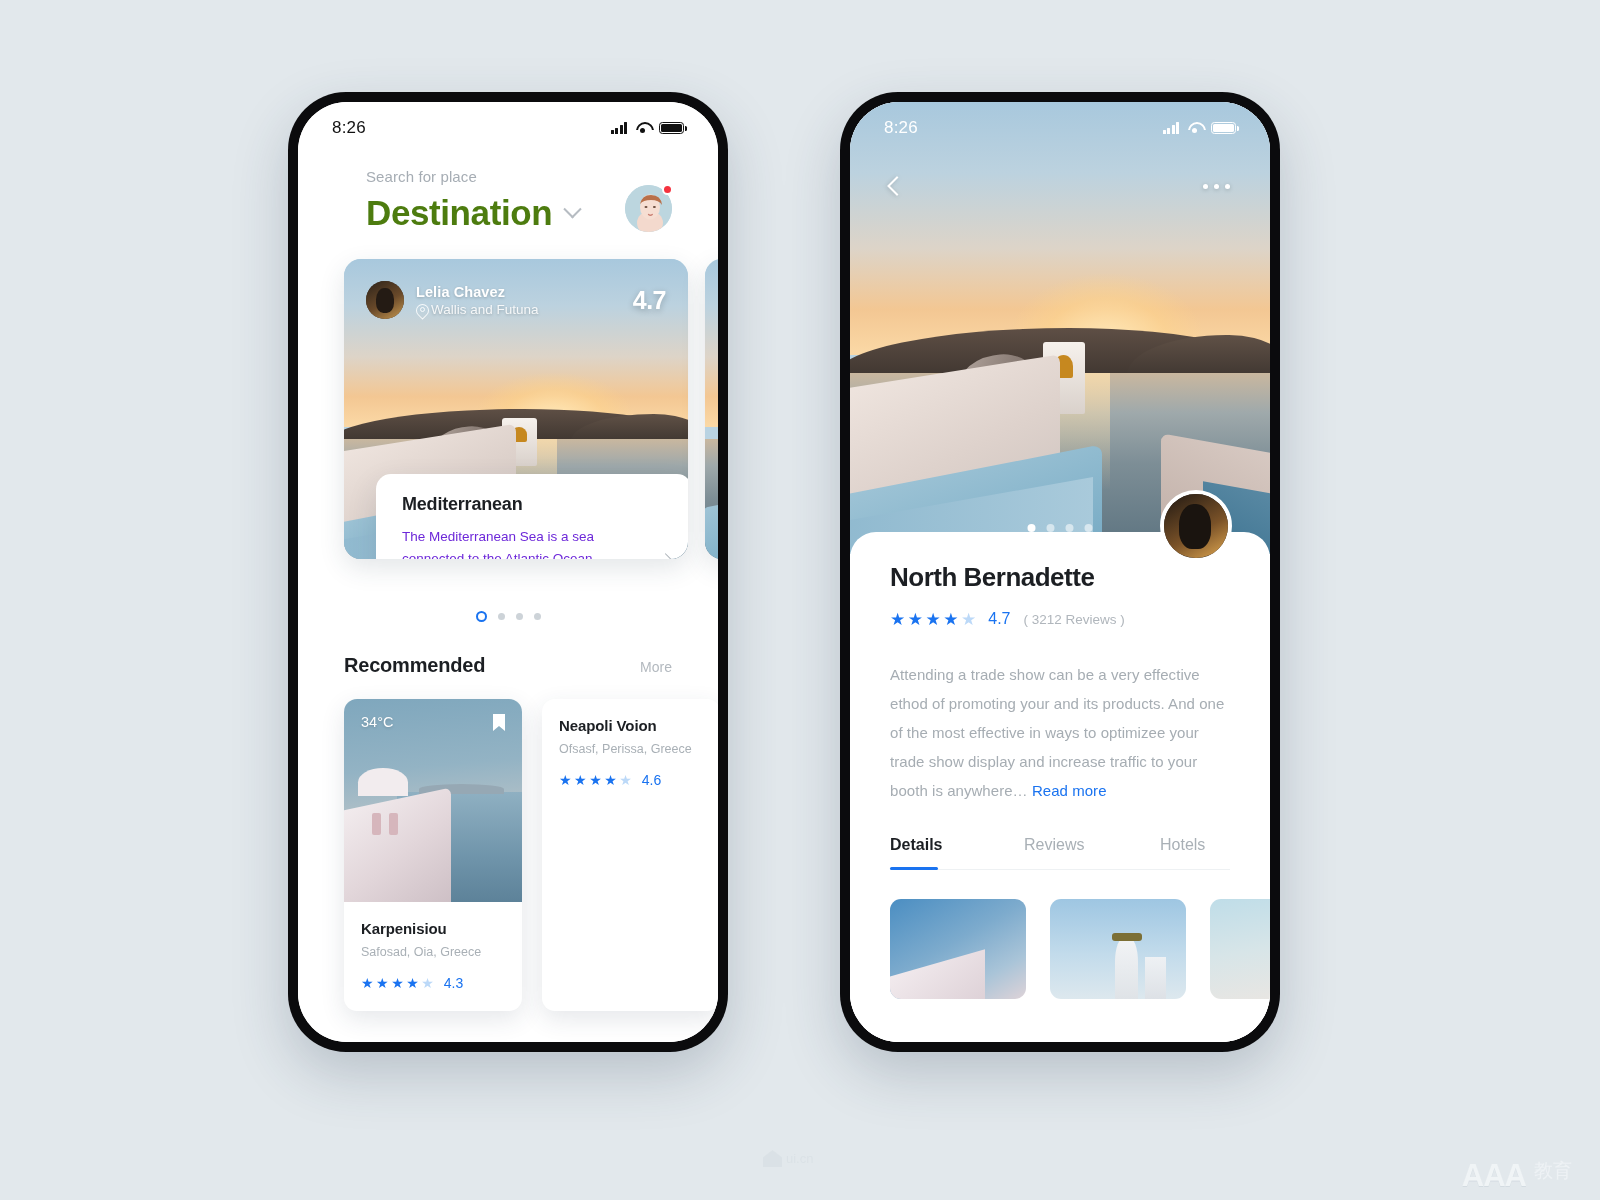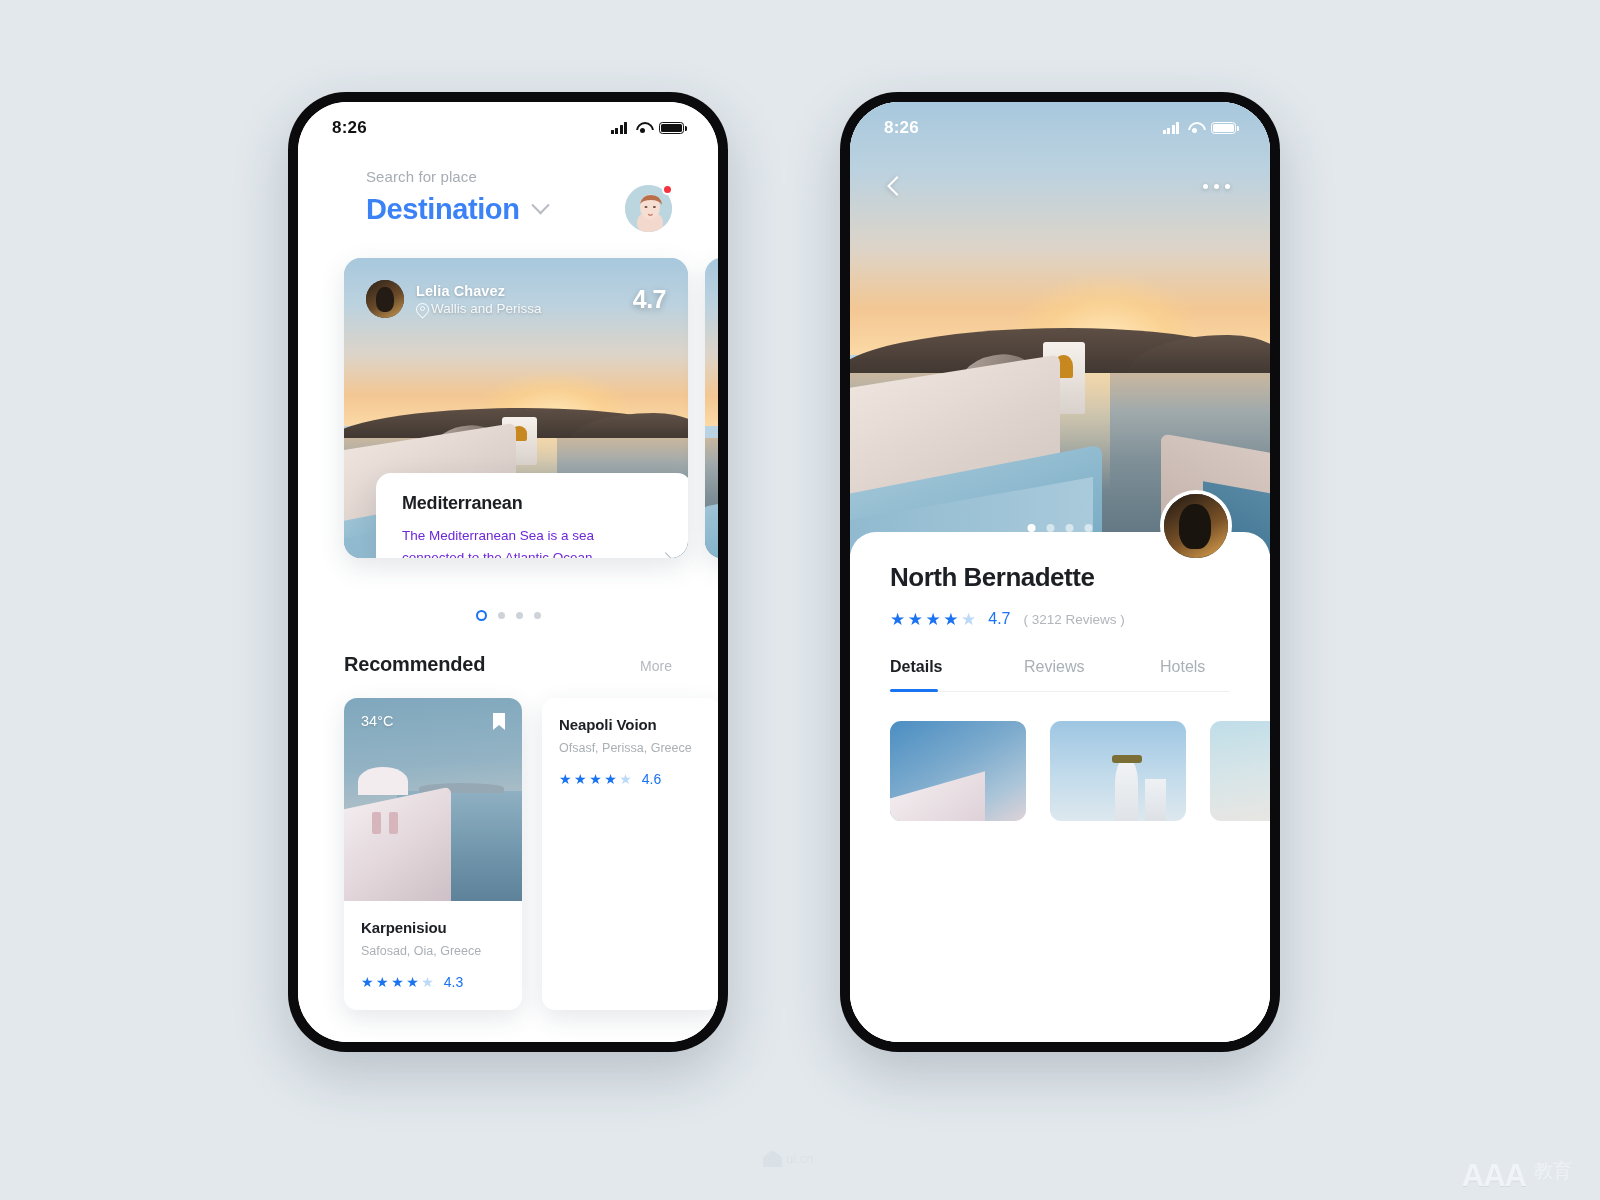--- a/index.html
+++ b/index.html
@@ -27,21 +27,21 @@
   }
   #phone-left  { left:288px; top:92px;  width:440px; height:960px; }
   #phone-right { left:840px; top:92px;  width:440px; height:960px; }
 
   
   .statusbar {
     position:absolute; top:0; left:0; right:0; height:52px;
     display:flex; align-items:center; justify-content:space-between;
     padding:0 34px; z-index:40;
   }
-  .status-time { font-size:17px; font-weight:bold; letter-spacing:.2px; }
+  .status-time { font-size:17px; font-weight:normal; letter-spacing:.2px; }
   .status-icons { display:flex; align-items:center; gap:8px; }
   .dark .status-time, .dark .status-icons { color:#121212; }
   .light .status-time, .light .status-icons { color:#ffffff; }
 
   .sig { display:flex; align-items:flex-end; gap:1.5px; height:12px; }
   .sig i { display:block; width:3px; background:currentColor; border-radius:.5px; }
   .sig i:nth-child(1){height:4px}.sig i:nth-child(2){height:6.5px}
   .sig i:nth-child(3){height:9px}.sig i:nth-child(4){height:12px}
   .wifi { width:16px; height:12px; position:relative; }
   .wifi::before{
@@ -59,21 +59,21 @@
           width:2px; height:5px; background:currentColor; border-radius:0 1.5px 1.5px 0; }
   .batt span{ display:block; height:100%; background:currentColor; border-radius:1.6px; }
 
   
   .home { position:absolute; inset:0; background:#fff; }
 
   .home-head { padding:66px 46px 0 68px; display:flex;
                justify-content:space-between; align-items:flex-start; }
   .search-label { font-size:15px; color:#a6adb4; letter-spacing:.1px; }
   .dest-row { display:flex; align-items:center; gap:14px; margin-top:8px; }
-  .dest-title { font-size:29px; font-weight:bold; color:#3b82f6; letter-spacing:-.4px; }
+  .dest-title { font-size:35px; font-weight:bold; color:#4d7c0f; letter-spacing:-.4px; }
   .chev-down { width:13px; height:13px; border-right:2.1px solid #b6bcc2;
                border-bottom:2.1px solid #b6bcc2; transform:rotate(45deg) translate(-3px,-3px); }
 
   .avatar-wrap { position:relative; width:47px; height:47px; margin-top:17px; flex:none; }
   .avatar-circ {
     width:47px; height:47px; border-radius:50%; overflow:hidden;
     background:#b9d4de; position:relative;
   }
   .face { position:absolute; inset:0; }
   .badge { position:absolute; right:-1px; top:-1px; width:11px; height:11px;
@@ -359,21 +359,21 @@
             </div>
             <div class="hero-top">
               <div class="host-av">
                 <span class="ha1"></span>
                   <span class="ha2"></span>
               </div>
               <div>
                 <div class="host-name">Lelia Chavez</div>
                 <div class="host-loc">
                   <span class="pin"></span>
-                  <span>Wallis and Perissa</span>
+                  <span>Wallis and Futuna</span>
                 </div>
               </div>
               <div class="hero-score">4.7</div>
             </div>
 
             <div class="info-card">
               <div class="info-title">Mediterranean</div>
               <div class="info-body">
                 <div class="info-desc">The Mediterranean Sea is a sea connected to the Atlantic Ocean…</div>
                 <span class="chev-right"></span>
@@ -529,20 +529,23 @@
             <span class="star">★</span>
             <span class="star">★</span>
             <span class="star">★</span>
             <span class="star">★</span>
             <span class="star off">★</span>
           </span>
           <span class="d-num">4.7</span>
           <span class="d-reviews">( 3212 Reviews )</span>
         </div>
 
+        <div class="d-desc">
+          <span>Attending a trade show can be a very effective ethod of promoting your and its products. And one of the most effective in ways to optimizee your trade show display and increase traffic to your booth is anywhere… </span><span class="read-more">Read more</span>
+        </div>
 
         <div class="tabs">
           <div class="tab active">Details</div>
           <div class="tab">Reviews</div>
           <div class="tab">Hotels</div>
         </div>
 
         <div class="gal">
           <div class="gal-item">
             <div class="g1">

